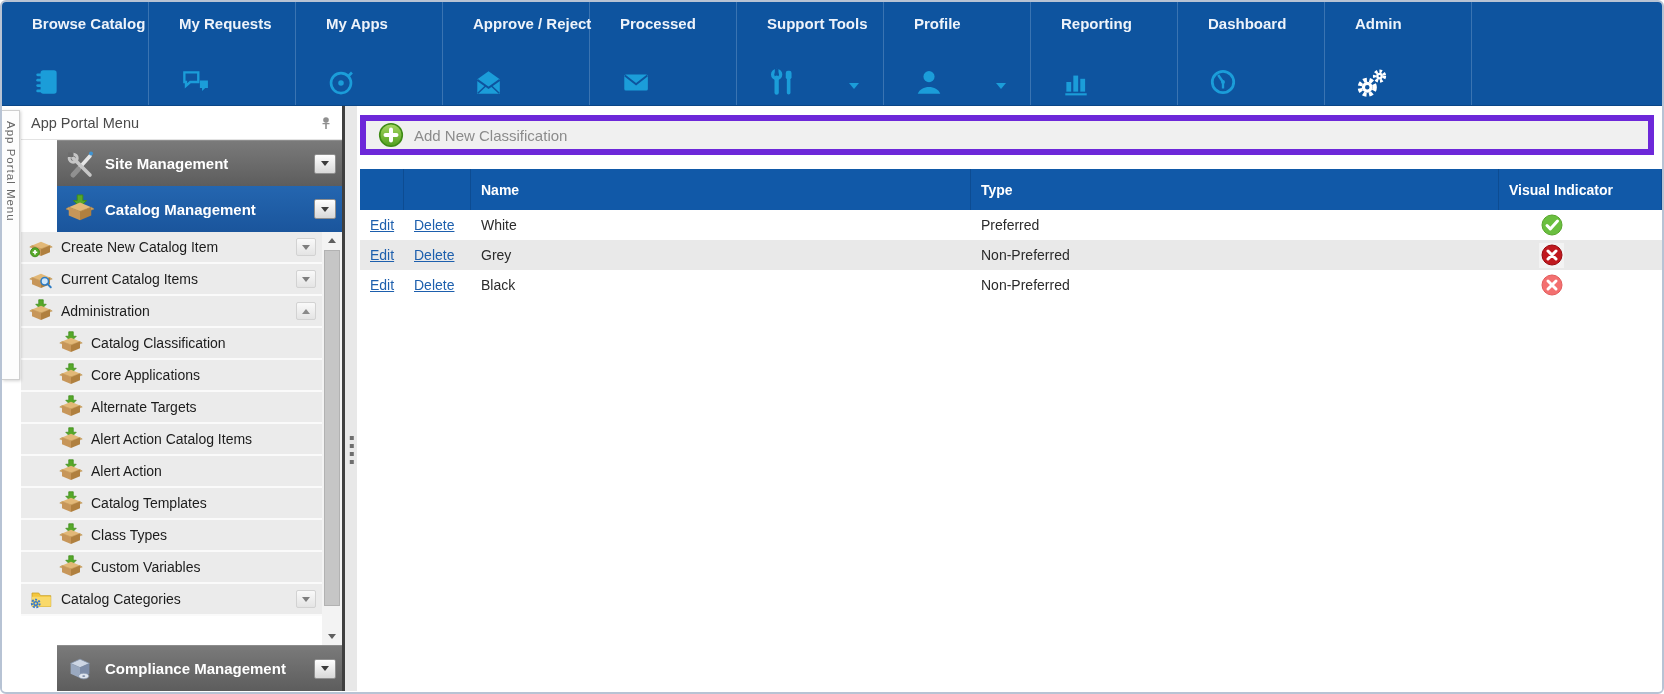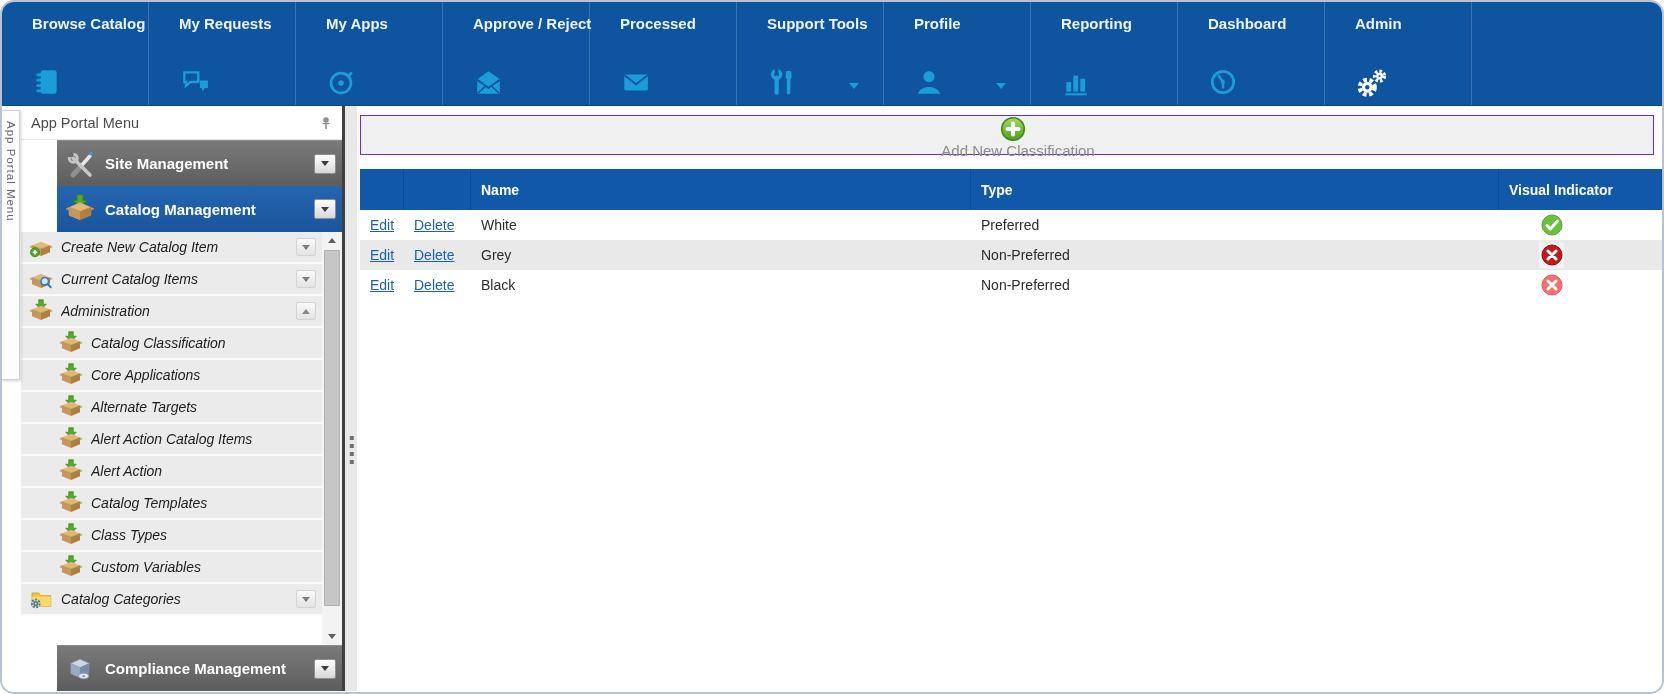--- a/index.html
+++ b/index.html
@@ -1,18 +1,18 @@
 <!DOCTYPE html>
 <html><head>
 <meta charset="utf-8">
 <style>
   * { margin:0; padding:0; box-sizing:border-box; }
   html,body { background:#fff; }
   body { font-family:"Liberation Sans", sans-serif; }
-  .app { width:1664px; height:694px; border:2px solid #b7c3d4; border-radius:14px;
+  .app { width:1664px; height:694px; border:2px solid #b7c3d4; border-radius:6px;
          overflow:hidden; background:#fff; position:relative; }
 
   
   .topnav { height:104px; background:#0e549f; display:flex; border-bottom:1px solid #0a4687; }
   .nav-item { width:147px; position:relative; border-right:1px solid #3a74b2; cursor:pointer; }
   .nav-item .nav-label { position:absolute; top:13px; left:30px; color:#eef3fa;
                          font-size:15px; font-weight:bold; white-space:nowrap; }
   .nav-item .nav-icon { position:absolute; left:30px; bottom:8px; width:30px; height:30px; color:#1b9dd9; }
   .nav-item.active .nav-icon { color:#ffffff; }
   .nav-caret { position:absolute; right:24px; bottom:16px; width:0; height:0;
@@ -41,21 +41,21 @@
   .acc-header.blue { background:linear-gradient(#2466b0,#1a559c); }
   .acc-header .acc-label { flex:1; color:#fff; font-size:15px; font-weight:bold; margin-left:10px; }
   .acc-btn { width:22px; height:20px; border:1px solid #8f8f8f; border-radius:2px;
              background:linear-gradient(#fefefe,#d8d8d8); display:flex; align-items:center;
              justify-content:center; cursor:pointer; flex:none; }
   .caret-dn { width:0; height:0; border-left:4px solid transparent; border-right:4px solid transparent;
               border-top:5px solid #3c3c3c; }
   .caret-up { width:0; height:0; border-left:4px solid transparent; border-right:4px solid transparent;
               border-bottom:5px solid #8a8a8a; }
   .acc-body { display:flex; flex:1; }
-  .menu-list { flex:1;font-style:italic; }
+  .menu-list { flex:1; }
   .menu-item { height:32px; background:#ebebeb; border-bottom:2px solid #fafafa;
                display:flex; align-items:center; cursor:pointer; }
   .menu-item.lv1 { padding-left:8px; }
   .menu-item.lv2 { padding-left:38px; }
   .mi-label { flex:1; font-size:14px; color:#1c1c1c; margin-left:8px; white-space:nowrap;
               overflow:hidden; }
   .mini-btn { width:20px; height:18px; border:1px solid #d2d2d2; border-radius:2px;
               background:linear-gradient(#f9f9f9,#e4e4e4); display:flex; align-items:center;
               justify-content:center; margin-right:6px; flex:none; cursor:pointer; }
   .mini-btn .caret-dn { border-top-color:#7e7e7e; }
@@ -72,22 +72,22 @@
 
   
   .splitter { width:15px; flex:none; background:#e8e8e8; border-left:3px solid #3f3f3f;
               position:relative; cursor:col-resize; }
   .grip { position:absolute; top:330px; left:50%; transform:translateX(-30%);
           display:flex; flex-direction:column; gap:4px; }
   .grip span { width:4px; height:4px; background:#6e6e6e; display:block; }
 
   
   .main { flex:1; background:#fff; overflow:hidden; }
-  .toolbar { margin:9px 8px 0 3px; height:40px; background:#f0f0f0; border:1px solid #6d28d9;
-             display:flex; align-items:center; padding-left:12px; cursor:pointer;flex-direction:column; }
+  .toolbar { margin:9px 8px 0 3px; height:40px; background:#f0f0f0; border:6px solid #6d28d9;
+             display:flex; align-items:center; padding-left:12px; cursor:pointer; }
   .toolbar-label { margin-left:10px; font-size:15px; color:#8b8b8b; }
   .grid { margin:14px 0 0 3px; }
   .grid-row { display:flex; align-items:center; height:30px; font-size:14px; color:#2b2b2b; }
   .grid-head { background:#1159a8; height:41px; color:#fff; font-weight:bold; }
   .gc { padding-left:10px; display:flex; align-items:center; height:100%; }
   .grid-head .gc { border-right:1px solid #0d4c92; }
   .c-edit { width:44px; flex:none; }
   .c-del  { width:67px; flex:none; }
   .c-name { width:500px; flex:none; }
   .c-type { width:528px; flex:none; }

